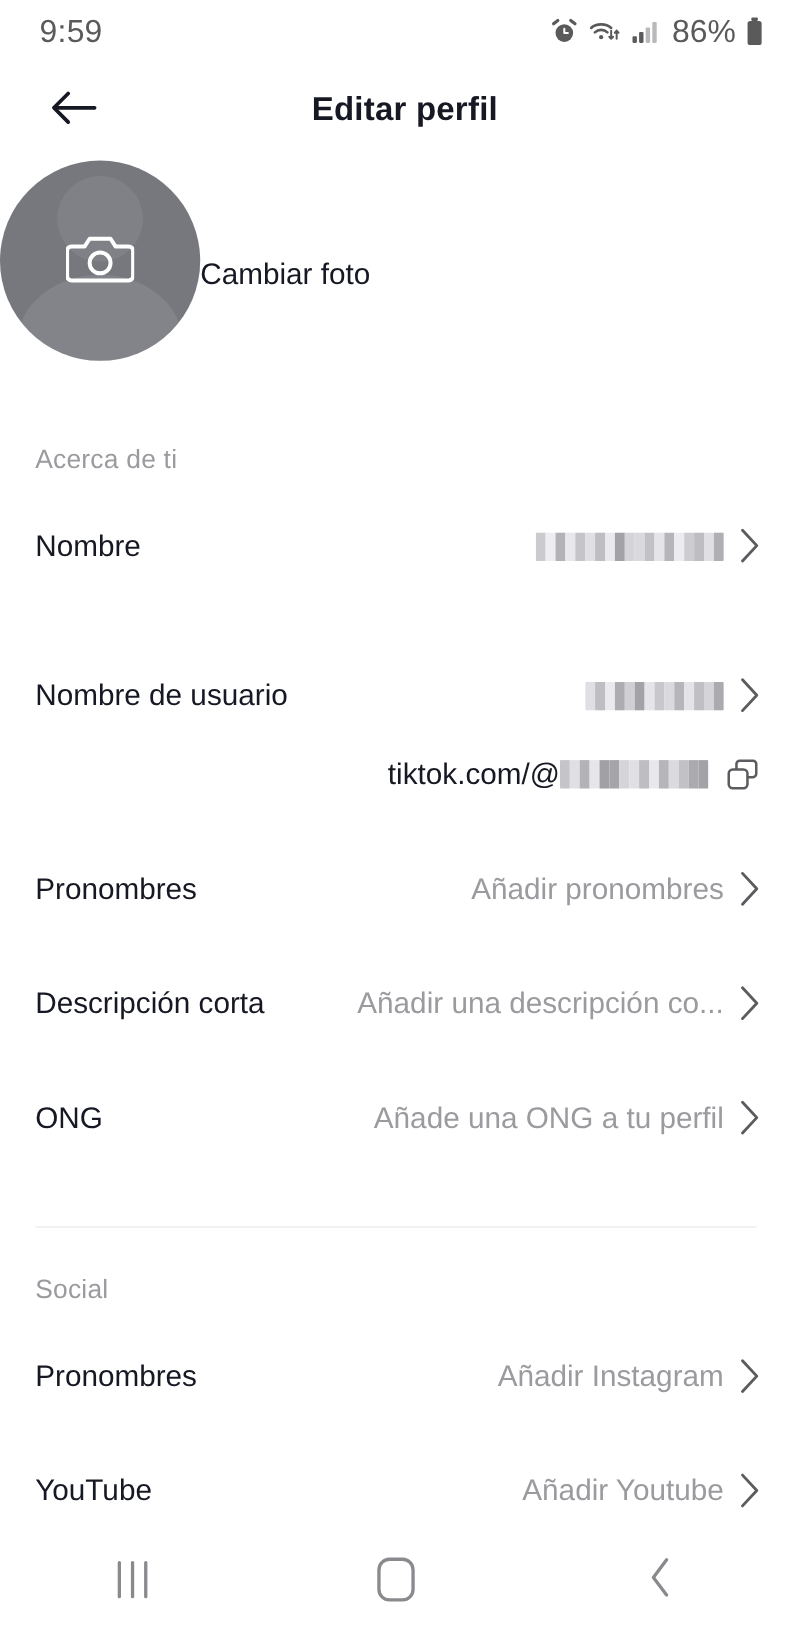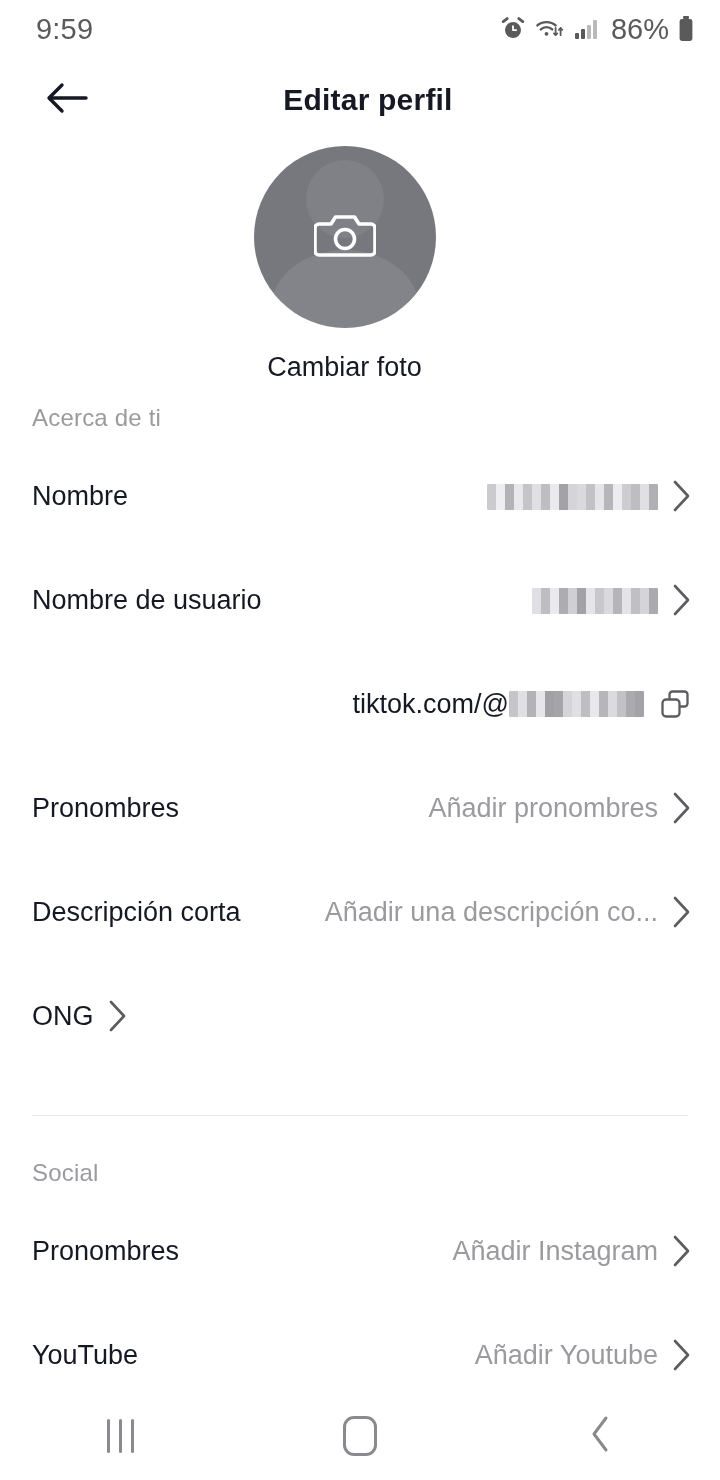--- a/index.html
+++ b/index.html
@@ -32,21 +32,21 @@
     width:62px; height:52px; display:flex; align-items:center; justify-content:center;
   }
   .page-title {
     width:100%; text-align:center;
     font-size:30px; font-weight:bold; color:#161823; letter-spacing:.2px;
   }
 
   
   .avatar-block {
     position:absolute; top:146px; left:0; width:689px;
-    display:flex; flex-direction:column; align-items:center;
+    display:flex; flex-direction:row; align-items:center;
   }
   .avatar {
     position:relative; width:182px; height:182px; border-radius:50%;
     background:#77787e; overflow:hidden;
     display:flex; align-items:center; justify-content:center;
   }
   .avatar .silho-head {
     position:absolute; top:14px; left:50%; transform:translateX(-50%);
     width:78px; height:78px; border-radius:50%;
     background:rgba(255,255,255,.07);
@@ -194,21 +194,21 @@
       <div class="row-value">
         <span class="redacted" style="width: 171px;"><i style="background: rgb(203, 203, 207);"></i><i style="background: rgb(238, 238, 242);"></i><i style="background: rgb(179, 179, 183);"></i><i style="background: rgb(232, 232, 236);"></i><i style="background: rgb(197, 197, 201);"></i><i style="background: rgb(224, 224, 228);"></i><i style="background: rgb(190, 190, 194);"></i><i style="background: rgb(234, 234, 238);"></i><i style="background: rgb(163, 163, 167);"></i><i style="background: rgb(213, 213, 217);"></i><i style="background: rgb(218, 218, 222);"></i><i style="background: rgb(194, 194, 198);"></i><i style="background: rgb(229, 229, 233);"></i><i style="background: rgb(182, 182, 186);"></i><i style="background: rgb(236, 236, 240);"></i><i style="background: rgb(205, 205, 209);"></i><i style="background: rgb(190, 190, 194);"></i><i style="background: rgb(224, 224, 228);"></i><i style="background: rgb(176, 176, 180);"></i></span>
       </div>
       <span class="chev">
         <svg width="22" height="34" viewBox="0 0 22 34" fill="none">
           <path d="M5 3 L18 17 L5 31" stroke="#5c5c60" stroke-width="2.6" stroke-linecap="round" stroke-linejoin="round"></path>
         </svg>
       </span>
     </div>
 
-    <div class="row" style="top:572px;">
+    <div class="row" style="top:604px;">
       <div class="row-label">Nombre de usuario</div>
       <div class="row-value">
         <span class="redacted" style="width: 126px;"><i style="background: rgb(224, 224, 228);"></i><i style="background: rgb(190, 190, 194);"></i><i style="background: rgb(234, 234, 238);"></i><i style="background: rgb(173, 173, 177);"></i><i style="background: rgb(208, 208, 212);"></i><i style="background: rgb(163, 163, 167);"></i><i style="background: rgb(229, 229, 233);"></i><i style="background: rgb(200, 200, 204);"></i><i style="background: rgb(218, 218, 222);"></i><i style="background: rgb(182, 182, 186);"></i><i style="background: rgb(228, 228, 232);"></i><i style="background: rgb(192, 192, 196);"></i><i style="background: rgb(213, 213, 217);"></i><i style="background: rgb(171, 171, 175);"></i></span>
       </div>
       <span class="chev">
         <svg width="22" height="34" viewBox="0 0 22 34" fill="none">
           <path d="M5 3 L18 17 L5 31" stroke="#5c5c60" stroke-width="2.6" stroke-linecap="round" stroke-linejoin="round"></path>
         </svg>
       </span>
     </div>
@@ -239,20 +239,21 @@
       <div class="row-value">Añadir una descripción co...</div>
       <span class="chev">
         <svg width="22" height="34" viewBox="0 0 22 34" fill="none">
           <path d="M5 3 L18 17 L5 31" stroke="#5c5c60" stroke-width="2.6" stroke-linecap="round" stroke-linejoin="round"></path>
         </svg>
       </span>
     </div>
 
     <div class="row" style="top:988px;">
       <div class="row-label">ONG</div>
+      <div class="row-value">Añade una ONG a tu perfil</div>
       <span class="chev">
         <svg width="22" height="34" viewBox="0 0 22 34" fill="none">
           <path d="M5 3 L18 17 L5 31" stroke="#5c5c60" stroke-width="2.6" stroke-linecap="round" stroke-linejoin="round"></path>
         </svg>
       </span>
     </div>
 
     <div class="divider" style="top:1115px;"></div>
 
     <div class="section-label" style="top:1159px;text-align:center;">Social</div>

